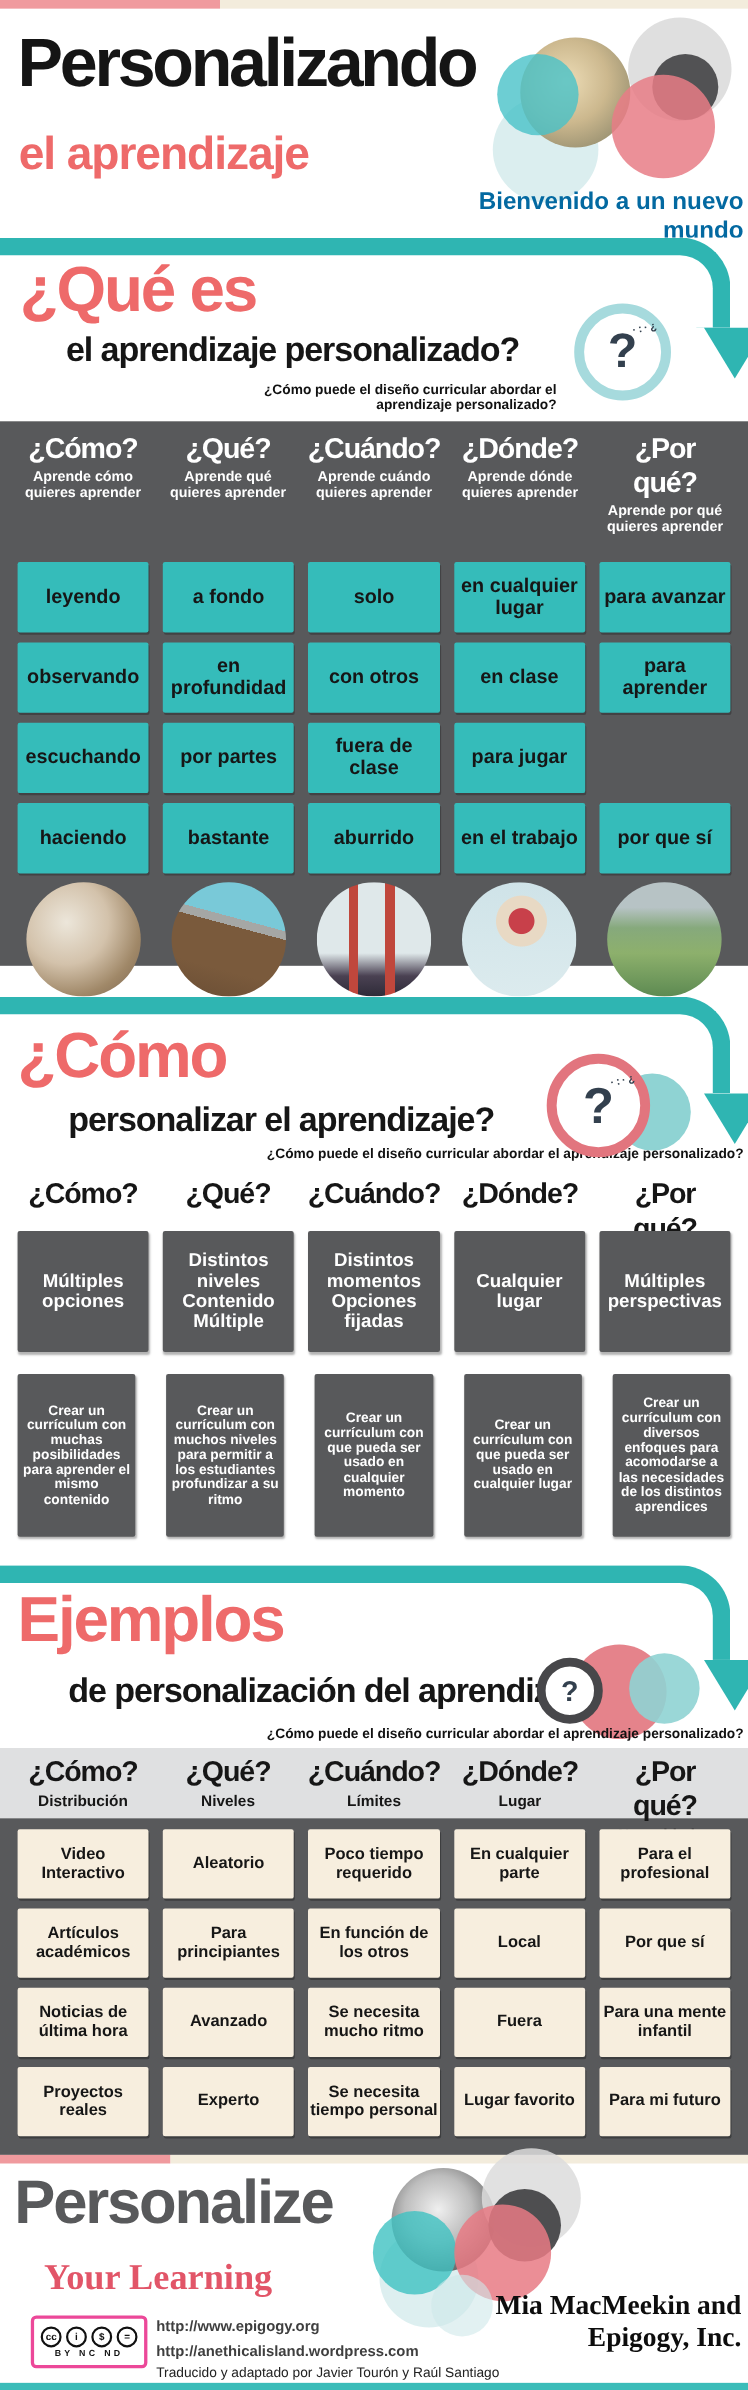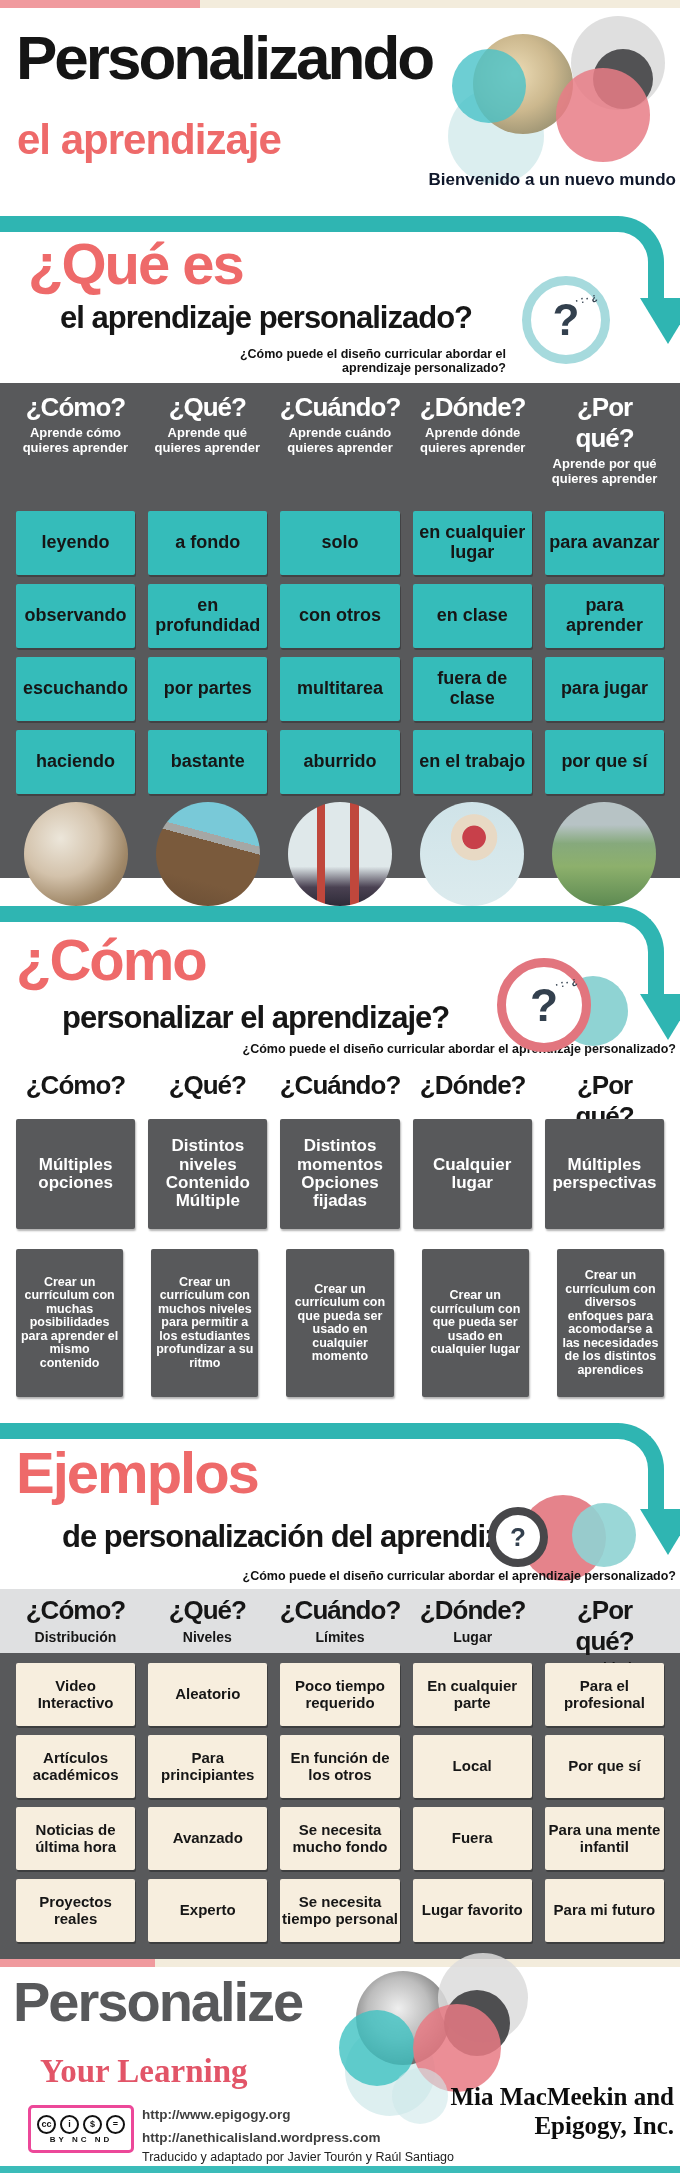--- a/index.html
+++ b/index.html
@@ -15,21 +15,21 @@
   .footbar .cream{flex:1;background:#f3ecdc;}
   .bottombar{height:18px;background:#3bbcb9;}
 
   
   .header{position:relative;height:208px;background:#fff;}
   .h-title{position:absolute;left:16px;top:14px;font-size:62px;font-weight:bold;
            color:#151515;letter-spacing:-3px;}
   .h-sub{position:absolute;left:17px;top:108px;font-size:42px;font-weight:bold;
          color:#ee6a6a;letter-spacing:-1px;}
   .h-tagline{position:absolute;right:4px;top:162px;width:320px;text-align:right;
-             font-size:17px;font-weight:bold;color:#0f172a;}
+             font-size:22px;font-weight:bold;color:#0369a1;}
 
   .circ{position:absolute;border-radius:50%;}
 
   
   .arrow{position:absolute;left:0;top:0;width:648px;
          border-top:16px solid #2fb5b2;border-right:16px solid #2fb5b2;
          border-top-right-radius:46px;}
   .arrow:after{content:"";position:absolute;right:-48px;bottom:-46px;width:0;height:0;
          border-left:28px solid transparent;border-right:28px solid transparent;
          border-top:46px solid #2fb5b2;}
@@ -119,21 +119,21 @@
       <div class="circ" style="left:452px;top:41px;width:74px;height:74px;background:#49c2c8;opacity:.8;"></div>
       <div class="circ" style="left:571px;top:8px;width:94px;height:94px;background:#d9d9d9;opacity:.85;"></div>
       <div class="circ" style="left:593px;top:41px;width:60px;height:60px;background:#3f3f41;opacity:.88;"></div>
       <div class="circ" style="left:556px;top:60px;width:94px;height:94px;background:#e77d86;opacity:.85;"></div>
     </div>
     <div class="h-tagline">Bienvenido a un nuevo mundo</div>
   </div>
 
   <div class="s1-head">
     <div class="arrow" style="height:66px;"></div>
-    <div class="sec-accent" style="left:28px;top:14px;">¿Qué es</div>
+    <div class="sec-accent" style="left:18px;top:14px;">¿Qué es</div>
     <div class="sec-rest" style="left:60px;top:84px;">el aprendizaje personalizado?</div>
     <div class="badge" style="left:522px;top:60px;width:70px;height:70px;border:9px solid #a6dadd;font-size:44px;">
       <span>?</span>
       <span class="speck" style="right:2px;top:8px;">·:·¿</span>
     </div>
     <div class="sq" style="right:174px;bottom:8px;width:330px;">¿Cómo puede el diseño curricular abordar el aprendizaje personalizado?</div>
   </div>
 
   <div class="s1-band">
     <div class="grid heads">
@@ -168,21 +168,20 @@
     <div class="grid row-gap">
       <div class="cell teal-cell">observando</div>
       <div class="cell teal-cell">en profundidad</div>
       <div class="cell teal-cell">con otros</div>
       <div class="cell teal-cell">en clase</div>
       <div class="cell teal-cell">para aprender</div>
     </div>
     <div class="grid row-gap">
       <div class="cell teal-cell">escuchando</div>
       <div class="cell teal-cell">por partes</div>
-      <div class="cell teal-cell">multitarea</div>
       <div class="cell teal-cell">fuera de clase</div>
       <div class="cell teal-cell">para jugar</div>
     </div>
     <div class="grid row-gap">
       <div class="cell teal-cell">haciendo</div>
       <div class="cell teal-cell">bastante</div>
       <div class="cell teal-cell">aburrido</div>
       <div class="cell teal-cell">en el trabajo</div>
       <div class="cell teal-cell">por que sí</div>
     </div>
@@ -288,21 +287,21 @@
     <div class="grid row-gap">
       <div class="cell cream-cell">Artículos académicos</div>
       <div class="cell cream-cell">Para principiantes</div>
       <div class="cell cream-cell">En función de los otros</div>
       <div class="cell cream-cell">Local</div>
       <div class="cell cream-cell">Por que sí</div>
     </div>
     <div class="grid row-gap">
       <div class="cell cream-cell">Noticias de última hora</div>
       <div class="cell cream-cell">Avanzado</div>
-      <div class="cell cream-cell">Se necesita mucho fondo</div>
+      <div class="cell cream-cell">Se necesita mucho ritmo</div>
       <div class="cell cream-cell">Fuera</div>
       <div class="cell cream-cell">Para una mente infantil</div>
     </div>
     <div class="grid row-gap">
       <div class="cell cream-cell">Proyectos reales</div>
       <div class="cell cream-cell">Experto</div>
       <div class="cell cream-cell">Se necesita tiempo personal</div>
       <div class="cell cream-cell">Lugar favorito</div>
       <div class="cell cream-cell">Para mi futuro</div>
     </div>

